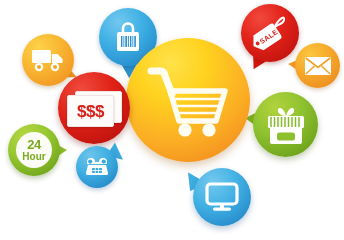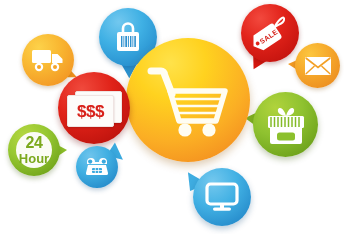--- a/index.html
+++ b/index.html
@@ -157,27 +157,27 @@
     width: 36px; height: 36px;
     border-radius: 50%;
     background: #fbfcf5;
     display: flex; flex-direction: column;
     align-items: center; justify-content: center;
     line-height: 1;
   }
   #hour-num {
     color: #7ca91e;
     font-weight: bold;
-    font-size: 16px;
+    font-size: 13px;
     letter-spacing: -0.5px;
   }
   #hour-label {
     color: #7ca91e;
     font-weight: bold;
-    font-size: 13px;
+    font-size: 10px;
     margin-top: 1px;
   }
   #hour-tail {
     left: 52px; top: 142px;
     border-left: 15px solid #8bbe28;
     border-top: 8px solid transparent;
     border-bottom: 10px solid transparent;
     z-index: 5;
   }
 

